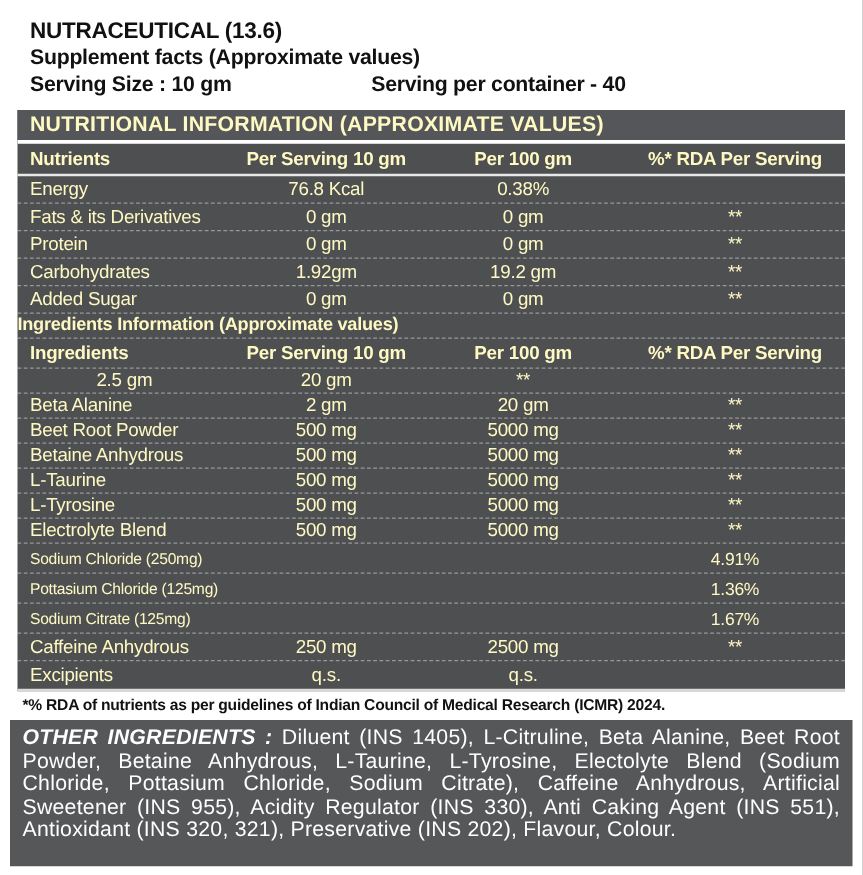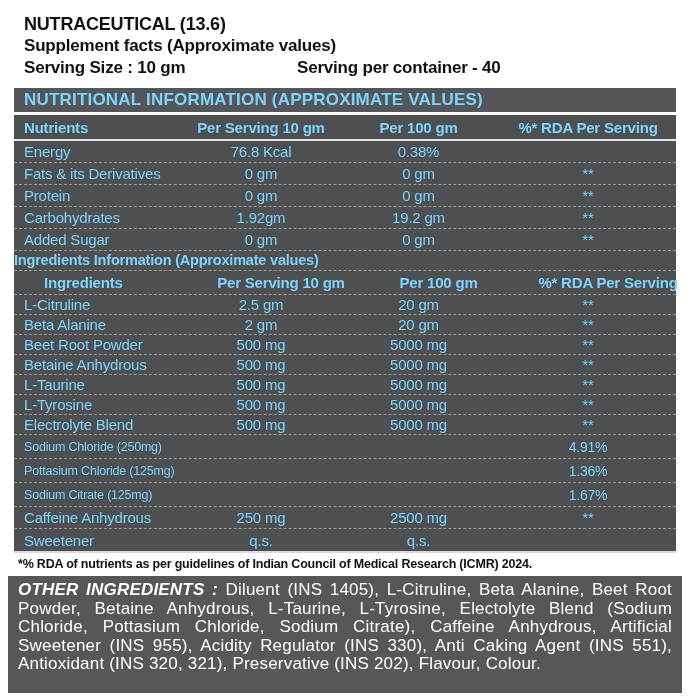--- a/index.html
+++ b/index.html
@@ -17,21 +17,21 @@
   .title-line       { font-size: 18px; font-weight: bold; line-height: 22px; letter-spacing: -0.2px; }
   .subtitle-line    { font-size: 17px; font-weight: bold; line-height: 22px; letter-spacing: -0.2px; }
   .serving-line     { font-size: 17px; font-weight: bold; line-height: 22px; position: relative; letter-spacing: -0.2px; }
   .serving-per      { position: absolute; left: 273px; top: 0; }
 
   
   .panel {
     margin: 9px 14px 0 14px;
     width: 662px;
     background: #4e4f51;
-    color: #7dd3fc;
+    color: #fef9c3;
     border-bottom: 2px solid #d9d9d9;
     letter-spacing: -0.2px;
   }
   .banner {
     background: #555659;
     border-bottom: 3px solid #ffffff;
     height: 27px;
     line-height: 24px;
     font-size: 17px;
     font-weight: bold;
@@ -46,21 +46,21 @@
   }
   .grid-row .c1 { padding-left: 10px; text-align: left; }
   .grid-row .c2, .grid-row .c3, .grid-row .c4 { text-align: center; }
 
   .head-row {
     height: 26px;
     font-size: 15px;
     font-weight: bold;
     border-bottom: 2px solid #e8e8e8;
   }
-  .head-row.ing { border-bottom: 1px dashed rgba(255,255,255,0.42); height: 24px; padding-left: 20px; }
+  .head-row.ing { border-bottom: 1px dashed rgba(255,255,255,0.42); height: 24px; }
   .data-row {
     height: 22px;
     font-size: 15px;
     border-bottom: 1px dashed rgba(255,255,255,0.42);
   }
   .ing-row { height: 20px; }
   .sub-row { height: 24px; }
   .sub-row .c1 { font-size: 12.5px; }
   .sub-row .c4 { font-size: 14px; }
   .last-row { border-bottom: none; }
@@ -149,21 +149,20 @@
     <div class="section-heading">Ingredients Information (Approximate values)</div>
 
     <div class="grid-row head-row ing">
       <span class="c1">Ingredients</span>
       <span class="c2">Per Serving 10 gm</span>
       <span class="c3">Per 100 gm</span>
       <span class="c4">%* RDA Per Serving</span>
     </div>
 
     <div class="grid-row data-row ing-row">
-      <span class="c1">L-Citruline</span>
       <span class="c2">2.5 gm</span>
       <span class="c3">20 gm</span>
       <span class="c4">**</span>
     </div>
     <div class="grid-row data-row ing-row">
       <span class="c1">Beta Alanine</span>
       <span class="c2">2 gm</span>
       <span class="c3">20 gm</span>
       <span class="c4">**</span>
     </div>
@@ -217,21 +216,21 @@
       <span class="c4">1.67%</span>
     </div>
 
     <div class="grid-row data-row">
       <span class="c1">Caffeine Anhydrous</span>
       <span class="c2">250 mg</span>
       <span class="c3">2500 mg</span>
       <span class="c4">**</span>
     </div>
     <div class="grid-row data-row last-row">
-      <span class="c1">Sweetener</span>
+      <span class="c1">Excipients</span>
       <span class="c2">q.s.</span>
       <span class="c3">q.s.</span>
       <span class="c4"></span>
     </div>
   </div>
 
   <div class="footnotes">
     <div class="footnote">*% RDA of nutrients as per guidelines of Indian Council of Medical Research (ICMR) 2024.</div>
   </div>
 

